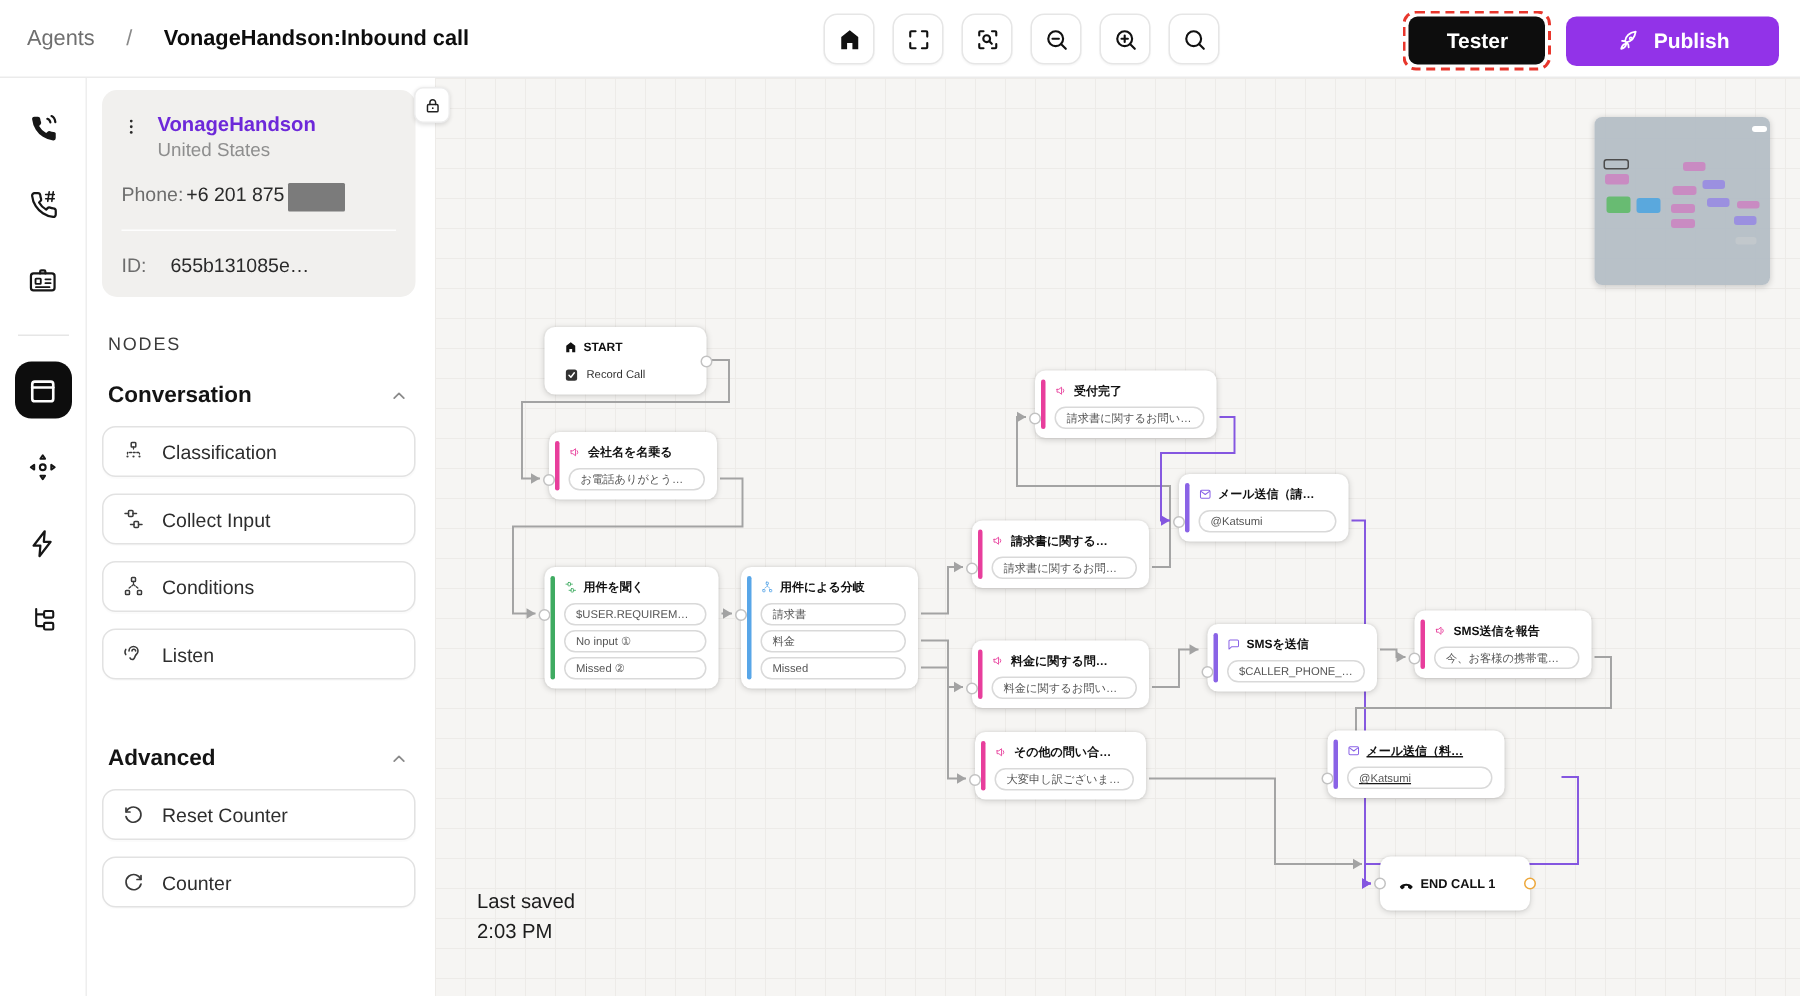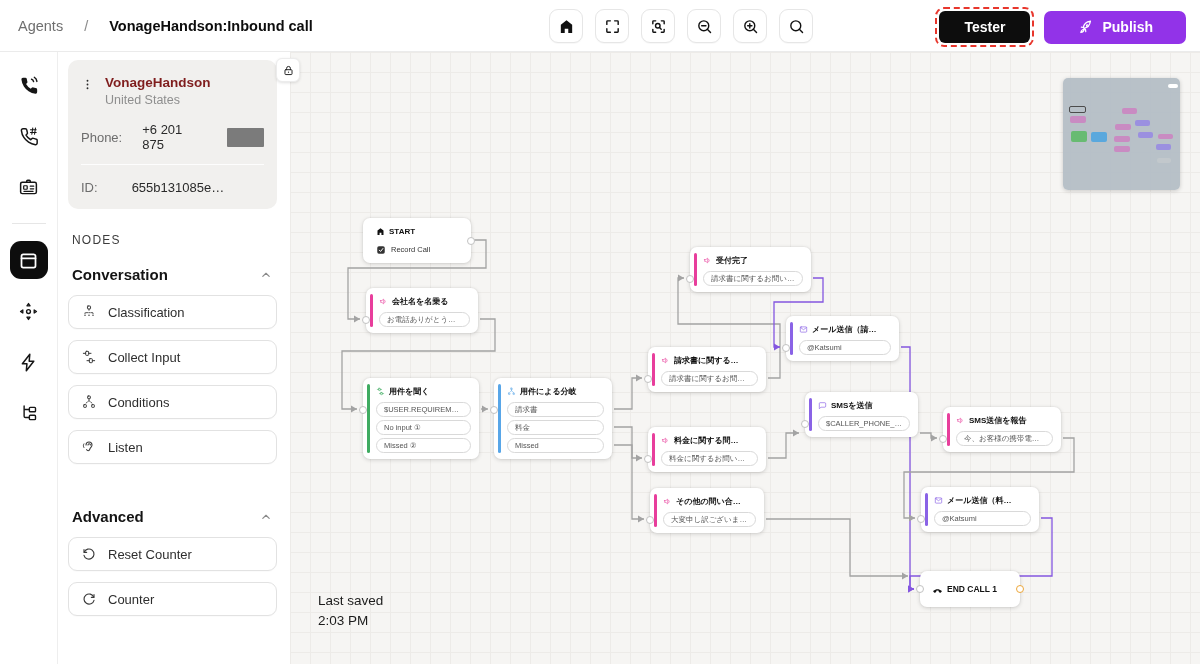--- a/index.html
+++ b/index.html
@@ -28,23 +28,23 @@
   .rail-btn{width:38px;height:38px;display:flex;align-items:center;justify-content:center;margin-bottom:13px;
     border-radius:11px;background:none;border:none;color:#161616;cursor:pointer}
   .rail-btn svg{width:21px;height:21px}
   .rail-btn.active{background:#0d0d0d;color:#fff}
   .rail-div{width:34px;height:1px;background:#e6e6e6;margin:4px 0 17px}
   .panel{width:232px;padding:8px 13px 0 10px;overflow:hidden;background:#fff}
   .agent-card{background:#f1f0ee;border-radius:10px;padding:15px 13px 14px}
   .ac-top{display:flex;gap:10px;margin-bottom:15px}
   .kebab{color:#2a2a2a;width:14px;padding-top:3px;cursor:pointer}
   .kebab svg{width:13px;height:13px}
-  .ac-name{font-size:13.5px;font-weight:bold;color:#7f1d1d}
+  .ac-name{font-size:13.5px;font-weight:bold;color:#6d28d9}
   .ac-region{font-size:12.5px;color:#8e8e8e;margin-top:3px}
-  .ac-row{font-size:13px;color:#2a2a2a;display:flex;align-items:center;gap:20px}
+  .ac-row{font-size:13px;color:#2a2a2a;display:flex;align-items:flex-start;gap:2px}
   .ac-label{color:#6d6d6d}
   .redact{display:inline-block;width:38px;height:19px;background:#7b7b7b;border-radius:1px}
   .ac-phone{margin-bottom:15px;padding-bottom:12px;border-bottom:1px solid #fdfdfd}
   .nodes-title{font-size:12px;letter-spacing:1.2px;color:#3c3c3c;margin:24px 0 0 4px}
   .section-h{display:flex;align-items:center;justify-content:space-between;margin:19px 4px 12px;cursor:pointer}
   .section-label{font-size:15px;font-weight:bold;color:#141414}
   .section-h svg{width:14px;height:14px;color:#8a8a8a}
   .node-item{width:100%;height:34px;border:1px solid #e2e2e2;border-radius:9px;background:#fff;display:flex;
     align-items:center;gap:11px;padding:0 12px;margin:0 0 11px;font-size:13px;color:#2e2e2e;cursor:pointer;box-shadow:0 1px 1px rgba(0,0,0,.02)}
   .node-item svg{width:16px;height:16px;color:#3a3a3a}
@@ -533,21 +533,21 @@
               <path d="M15.5 9a4.5 4.5 0 0 1 0 6" stroke-width="1.6"></path>
             </svg>
           </span>
            <span>その他の問い合…</span>
         </div>
         <div class="frow-pill">
                <span>大変申し訳ございませんが、こ…</span>
                </div>
         <span class="port inport" style="top:28px"></span>
       </div>
-      <div class="fnode" style="left: 515px; top: 340px; width: 113px;">
+      <div class="fnode" style="left: 515px; top: 364px; width: 113px;">
         <div class="accent" style="background:#8a63e6"></div>
         <div class="ftitle">
            <span style="color:#8a63e6">
             <svg viewBox="0 0 24 24" fill="none" stroke="currentColor" stroke-width="2" stroke-linecap="round" stroke-linejoin="round">
               <path d="M20.5 14.5a2 2 0 0 1-2 2H8l-4.5 4v-14a2 2 0 0 1 2-2h13a2 2 0 0 1 2 2z" stroke-width="1.8"></path>
             </svg>
           </span>
            <span>SMSを送信</span>
         </div>
         <div class="frow-pill">
@@ -564,21 +564,21 @@
               <path d="M15.5 9a4.5 4.5 0 0 1 0 6" stroke-width="1.6"></path>
             </svg>
           </span>
            <span>SMS送信を報告</span>
         </div>
         <div class="frow-pill">
                <span>今、お客様の携帯電話にSMSを…</span>
                </div>
         <span class="port inport" style="top:28px"></span>
       </div>
-      <div class="fnode" style="left: 631px; top: 435px; width: 118px;">
+      <div class="fnode" style="left: 595px; top: 435px; width: 118px; text-decoration: underline;">
         <div class="accent" style="background:#8a63e6"></div>
         <div class="ftitle">
            <span style="color:#8a63e6">
             <svg viewBox="0 0 24 24" fill="none" stroke="currentColor" stroke-width="2" stroke-linecap="round" stroke-linejoin="round">
               <rect x="3.5" y="5" width="17" height="14" rx="2" stroke-width="1.8"></rect>
               <path d="m4.5 7 7.5 5.5L19.5 7" stroke-width="1.8"></path>
             </svg>
           </span>
            <span>メール送信（料…</span>
         </div>

